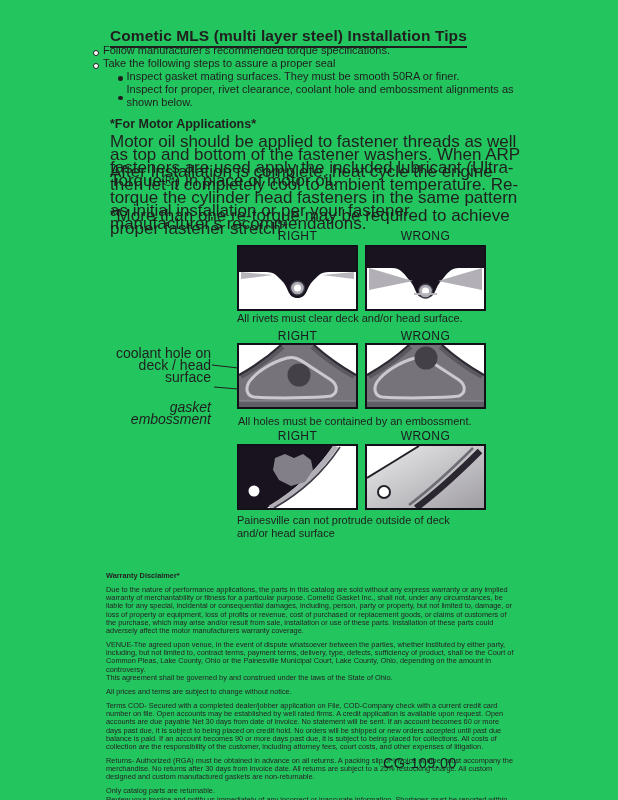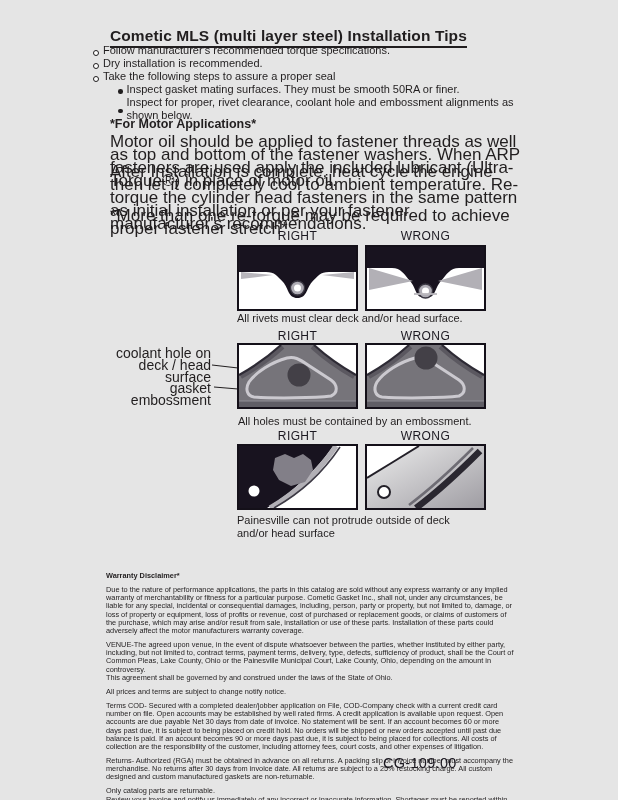--- a/index.html
+++ b/index.html
@@ -1,16 +1,16 @@
 <!DOCTYPE html>
 <html><head>
 <meta charset="utf-8">
 <style>
   html,body{margin:0;padding:0;background:#fff;}
-  .page{position:relative;width:618px;height:800px;background:#e5e5e5;overflow:hidden;
+  .page{position:relative;width:618px;height:800px;background:#22c55e;overflow:hidden;
         font-family:"Liberation Sans", sans-serif;color:#211e1f;}
   .abs{position:absolute;}
   .title{left:110px;top:27px;font-size:15.5px;font-weight:bold;letter-spacing:.1px;
          border-bottom:2px solid #211e1f;padding-bottom:1px;}
   .bullets{left:93px;top:44px;font-size:11px;line-height:13px;width:440px;}
   .b-row{display:flex;align-items:center;}
   .b-row.sub{margin-left:25px;}
   .marker-open{flex:0 0 auto;width:4px;height:4px;border:1px solid #211e1f;border-radius:50%;
                margin:4px 4px 0 0;background:#fff;}
   .marker-dot{flex:0 0 auto;width:4.5px;height:4.5px;border-radius:50%;background:#211e1f;
@@ -34,24 +34,20 @@
 <body>
 
 <div class="page">
 
   <div class="abs title">Cometic MLS (multi layer steel) Installation Tips</div>
 
   <div class="abs bullets">
     <div class="b-row">
       <span class="marker-open"></span>
       <span>Follow manufacturer's recommended torque specifications.</span>
-    </div>
-    <div class="b-row">
-      <span class="marker-open"></span>
-      <span>Dry installation is recommended.</span>
     </div>
     <div class="b-row">
       <span class="marker-open"></span>
       <span>Take the following steps to assure a proper seal</span>
     </div>
     <div class="b-row sub">
       <span class="marker-dot"></span>
       <span>Inspect gasket mating surfaces.  They must be smooth 50RA or finer.</span>
     </div>
     <div class="b-row sub">
@@ -92,21 +88,21 @@
   </div>
   <div class="abs cap" style="left:237px;top:312px;">All rivets must clear deck and/or head surface.</div>
 
   <div class="abs rw-label" style="left:237px;top:329px;">RIGHT</div>
   <div class="abs rw-label" style="left:365px;top:329px;">WRONG</div>
 
   <div class="abs side-label" style="top:347px;">
     <div>coolant hole on</div>
     <div>deck / head surface</div>
   </div>
-  <div class="abs side-label" style="top:382px;">gasket embossment</div>
+  <div class="abs side-label" style="top:401px;font-style:italic;">gasket embossment</div>
 
   <svg class="abs" style="left:205px;top:350px;" width="100" height="50">
     <line x1="7" y1="15" x2="94" y2="25" stroke="#211e1f" stroke-width="1"></line>
     <line x1="9" y1="37" x2="57" y2="41" stroke="#211e1f" stroke-width="1"></line>
   </svg>
 
   <div class="abs dbox" style="left:237px;top:343px;">
     <svg width="117" height="62" viewBox="0 0 117 62">
       <rect width="117" height="62" fill="#76747a"></rect>
       <path d="M44,2 C32,13 18,23 2,32" stroke="#5b5860" stroke-width="4" fill="none"></path>
@@ -170,21 +166,21 @@
   <div class="abs cap" style="left:237px;top:514px;width:250px;">
     <div>Painesville can not protrude outside of deck</div>
     <div>and/or head surface</div>
   </div>
 
   <div class="abs warranty">
     <div class="whead">Warranty Disclaimer*</div>
     <p>Due to the nature of performance applications, the parts in this catalog are sold without any express warranty or any implied warranty of merchantability or fitness for a particular purpose.  Cometic Gasket Inc., shall not, under any circumstances, be liable for any special, incidental or consequential damages, including, person, party or property, but not limited to, damage, or loss of property or equipment, loss of profits or revenue, cost of purchased or replacement goods, or claims of customers of the purchase, which may arise and/or result from sale, installation or use of these parts.  Installation of these parts could adversely affect the motor manufacturers warranty coverage.</p>
     <p class="tight">VENUE-The agreed upon venue, in the event of dispute whatsoever between the parties, whether instituted by either party, including, but not limited to, contract terms, payment terms, delivery, type, defects, sufficiency of product, shall be the Court of Common Pleas, Lake County, Ohio or the Painesville Municipal Court, Lake County, Ohio, depending on the amount in controversy.</p>
     <p>This agreement shall be governed by and construed under the laws of the State of Ohio.</p>
-    <p>All prices and terms are subject to change notify notice.</p>
+    <p>All prices and terms are subject to change without notice.</p>
     <p>Terms COD- Secured with a completed dealer/jobber application on File, COD-Company check with a current credit card number on file.  Open accounts may be established by well rated firms.  A credit application is available upon request.  Open accounts are due payable Net 30 days from date of invoice.  No statement will be sent.  If an account becomes 60 or more days past due, it is subject to being placed on credit hold.  No orders will be shipped or new orders accepted until past due balance is paid.  If an account becomes 90 or more days past due, it is subject to being placed for collections.  All costs of collection are the responsibility of the customer, including attorney fees, court costs, and other expenses of litigation.</p>
     <p>Returns- Authorized (RGA) must be obtained in advance on all returns.  A packing slip or invoice number must accompany the merchandise.  No returns after 30 days from invoice date.  All returns are subject to a 25% restocking charge.  All custom designed and custom manufactured gaskets are non-returnable.</p>
     <p class="tight">Only catalog parts are returnable.</p>
     <p>Review your invoice and notify us immediately of any incorrect or inaccurate information.  Shortages must be reported within 10 days.</p>
   </div>
 
   <div class="abs footer-code">CG-109.00</div>
 
 </div>
 

